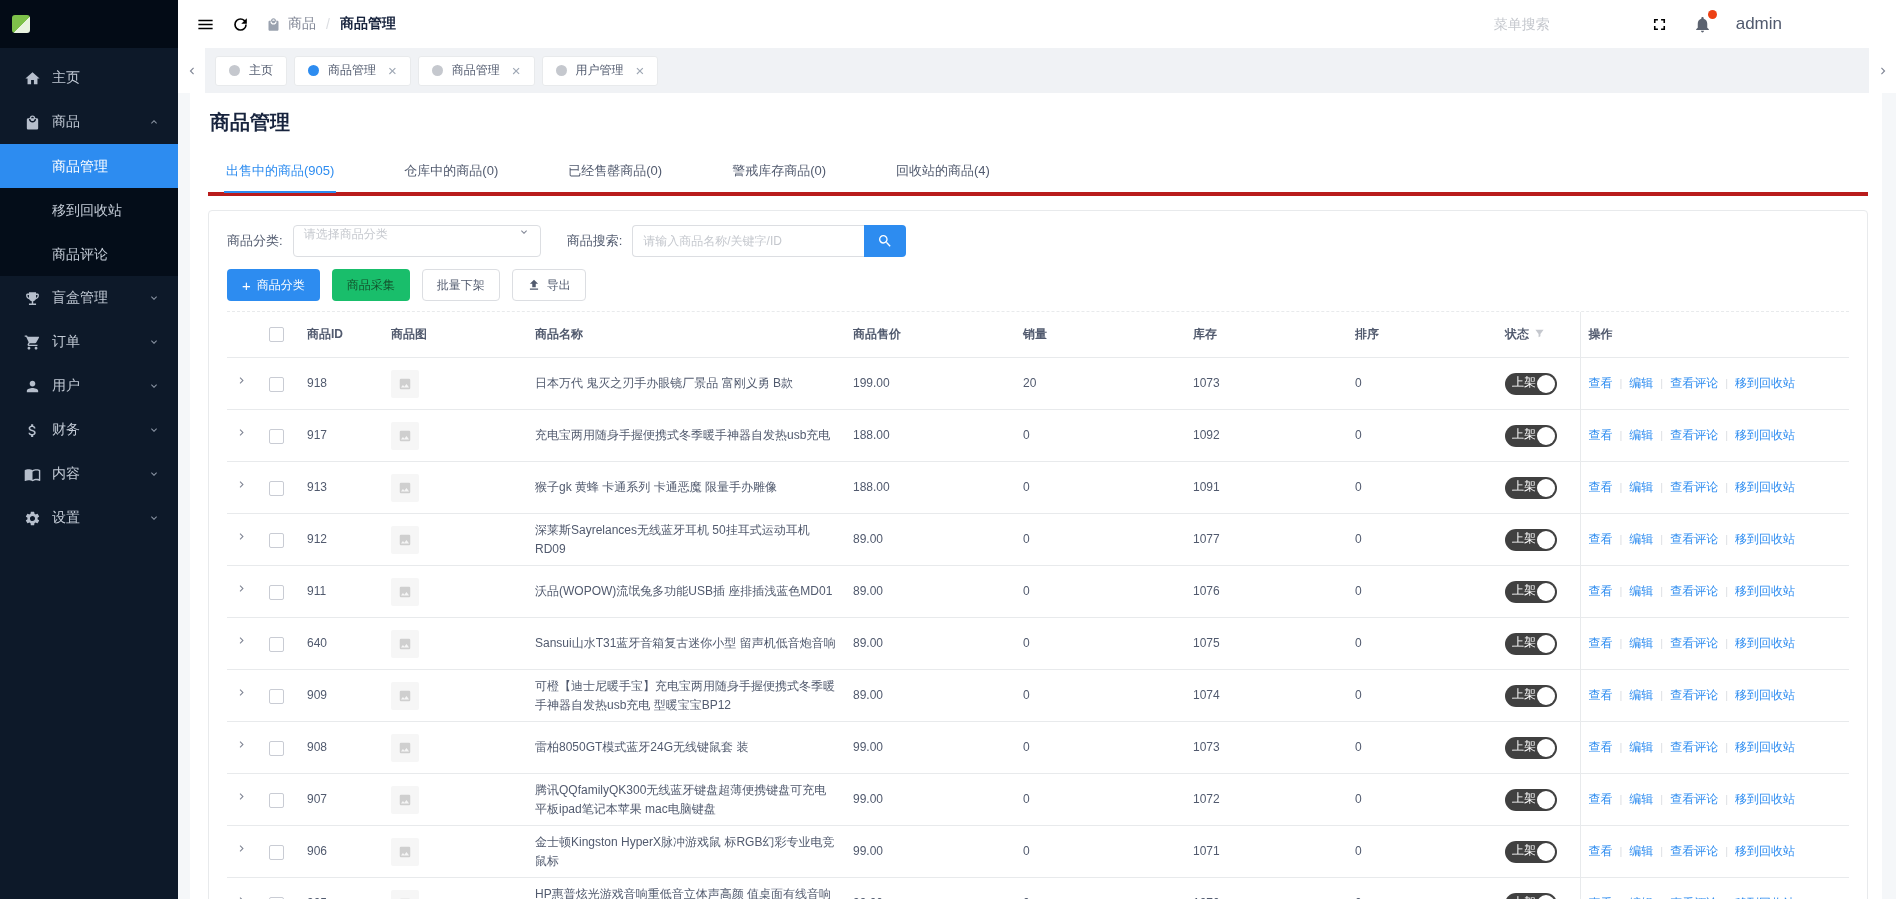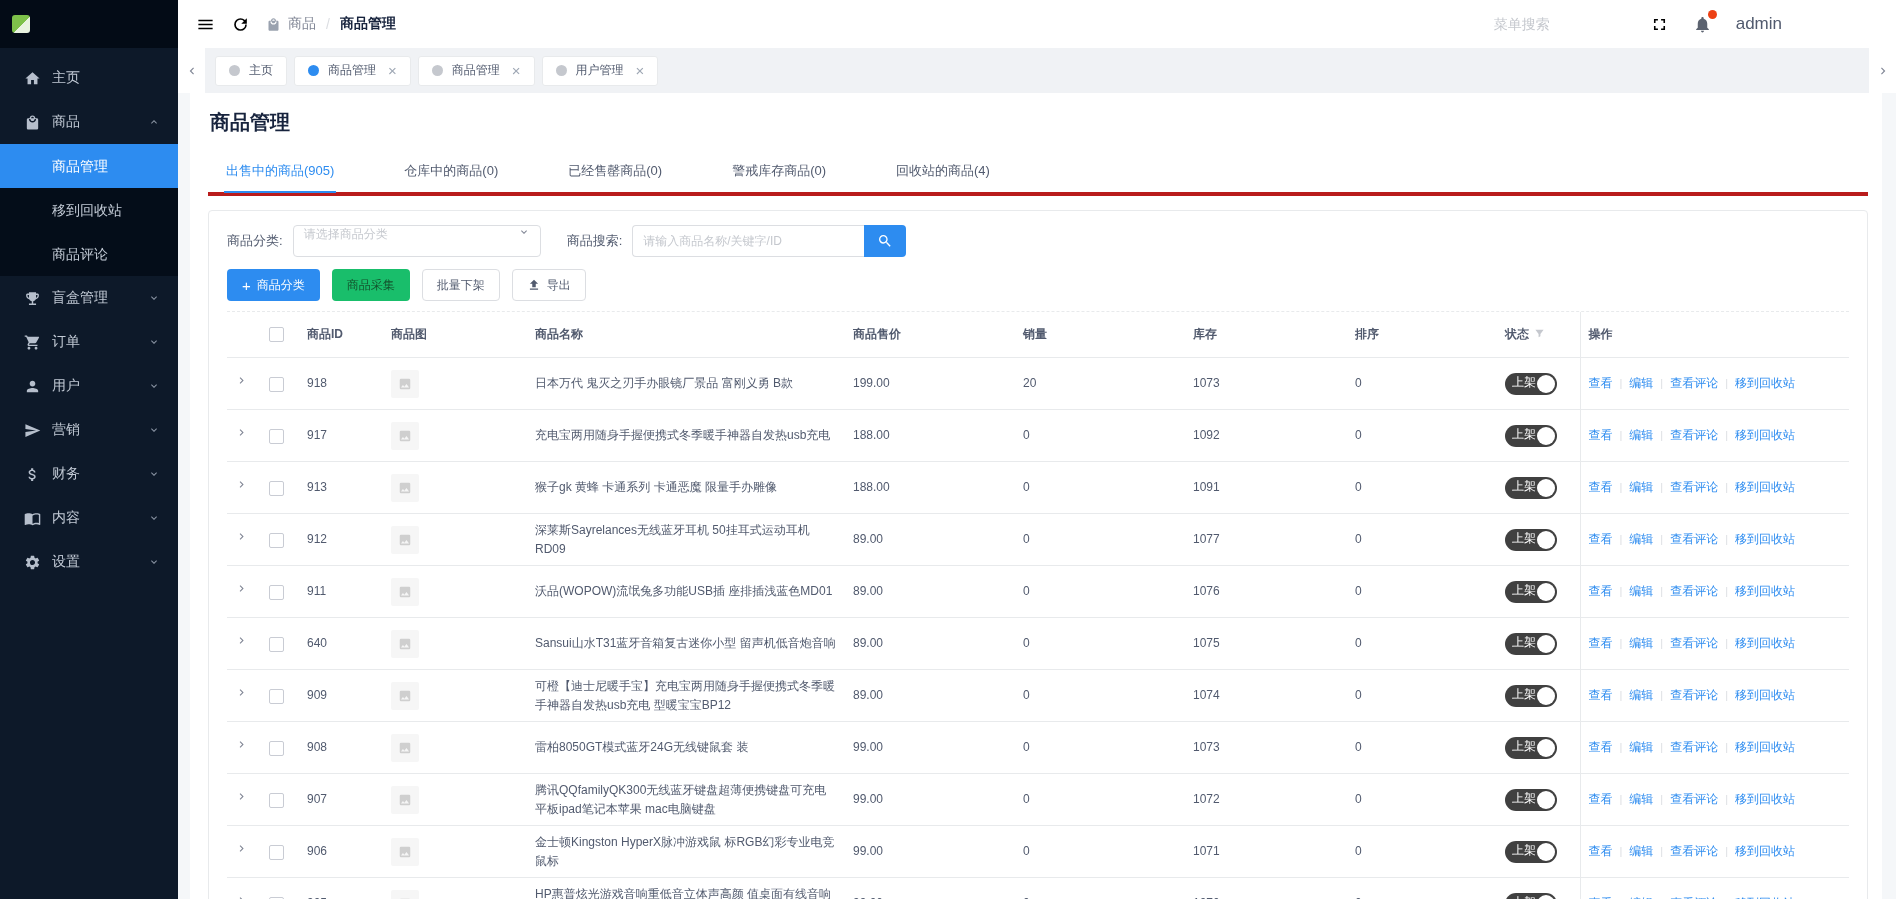--- a/index.html
+++ b/index.html
@@ -169,33 +169,20 @@
             </svg>
           </span>
   </div>
         <div class="menu-item">
     <span class="ic">
             <svg viewBox="0 0 24 24">
               <path d="M12 12c2.21 0 4-1.79 4-4s-1.79-4-4-4-4 1.79-4 4 1.79 4 4 4zm0 2c-2.67 0-8 1.34-8 4v2h16v-2c0-2.66-5.33-4-8-4z"></path>
             </svg>
           </span>
     <span>用户</span>
-    <span class="ic chev">
-            <svg viewBox="0 0 24 24">
-              <path d="M7.41 8.59 12 13.17l4.59-4.58L18 10l-6 6-6-6 1.41-1.41z"></path>
-            </svg>
-          </span>
-  </div>
-        <div class="menu-item">
-    <span class="ic">
-            <svg viewBox="0 0 24 24">
-              <path d="M2.01 21 23 12 2.01 3 2 10l15 2-15 2z"></path>
-            </svg>
-          </span>
-    <span>营销</span>
     <span class="ic chev">
             <svg viewBox="0 0 24 24">
               <path d="M7.41 8.59 12 13.17l4.59-4.58L18 10l-6 6-6-6 1.41-1.41z"></path>
             </svg>
           </span>
   </div>
         <div class="menu-item">
     <span class="ic">
             <svg viewBox="0 0 24 24">
               <path d="M11.8 10.9c-2.27-.59-3-1.2-3-2.15 0-1.09 1.01-1.85 2.7-1.85 1.78 0 2.44.85 2.5 2.1h2.21c-.07-1.72-1.12-3.3-3.21-3.81V3h-3v2.16c-1.94.42-3.5 1.68-3.5 3.61 0 2.31 1.91 3.46 4.7 4.13 2.5.6 3 1.48 3 2.41 0 .69-.49 1.79-2.7 1.79-2.06 0-2.87-.92-2.98-2.1h-2.2c.12 2.19 1.76 3.42 3.68 3.83V21h3v-2.15c1.95-.37 3.5-1.5 3.5-3.55 0-2.84-2.43-3.81-4.7-4.4z"></path>

